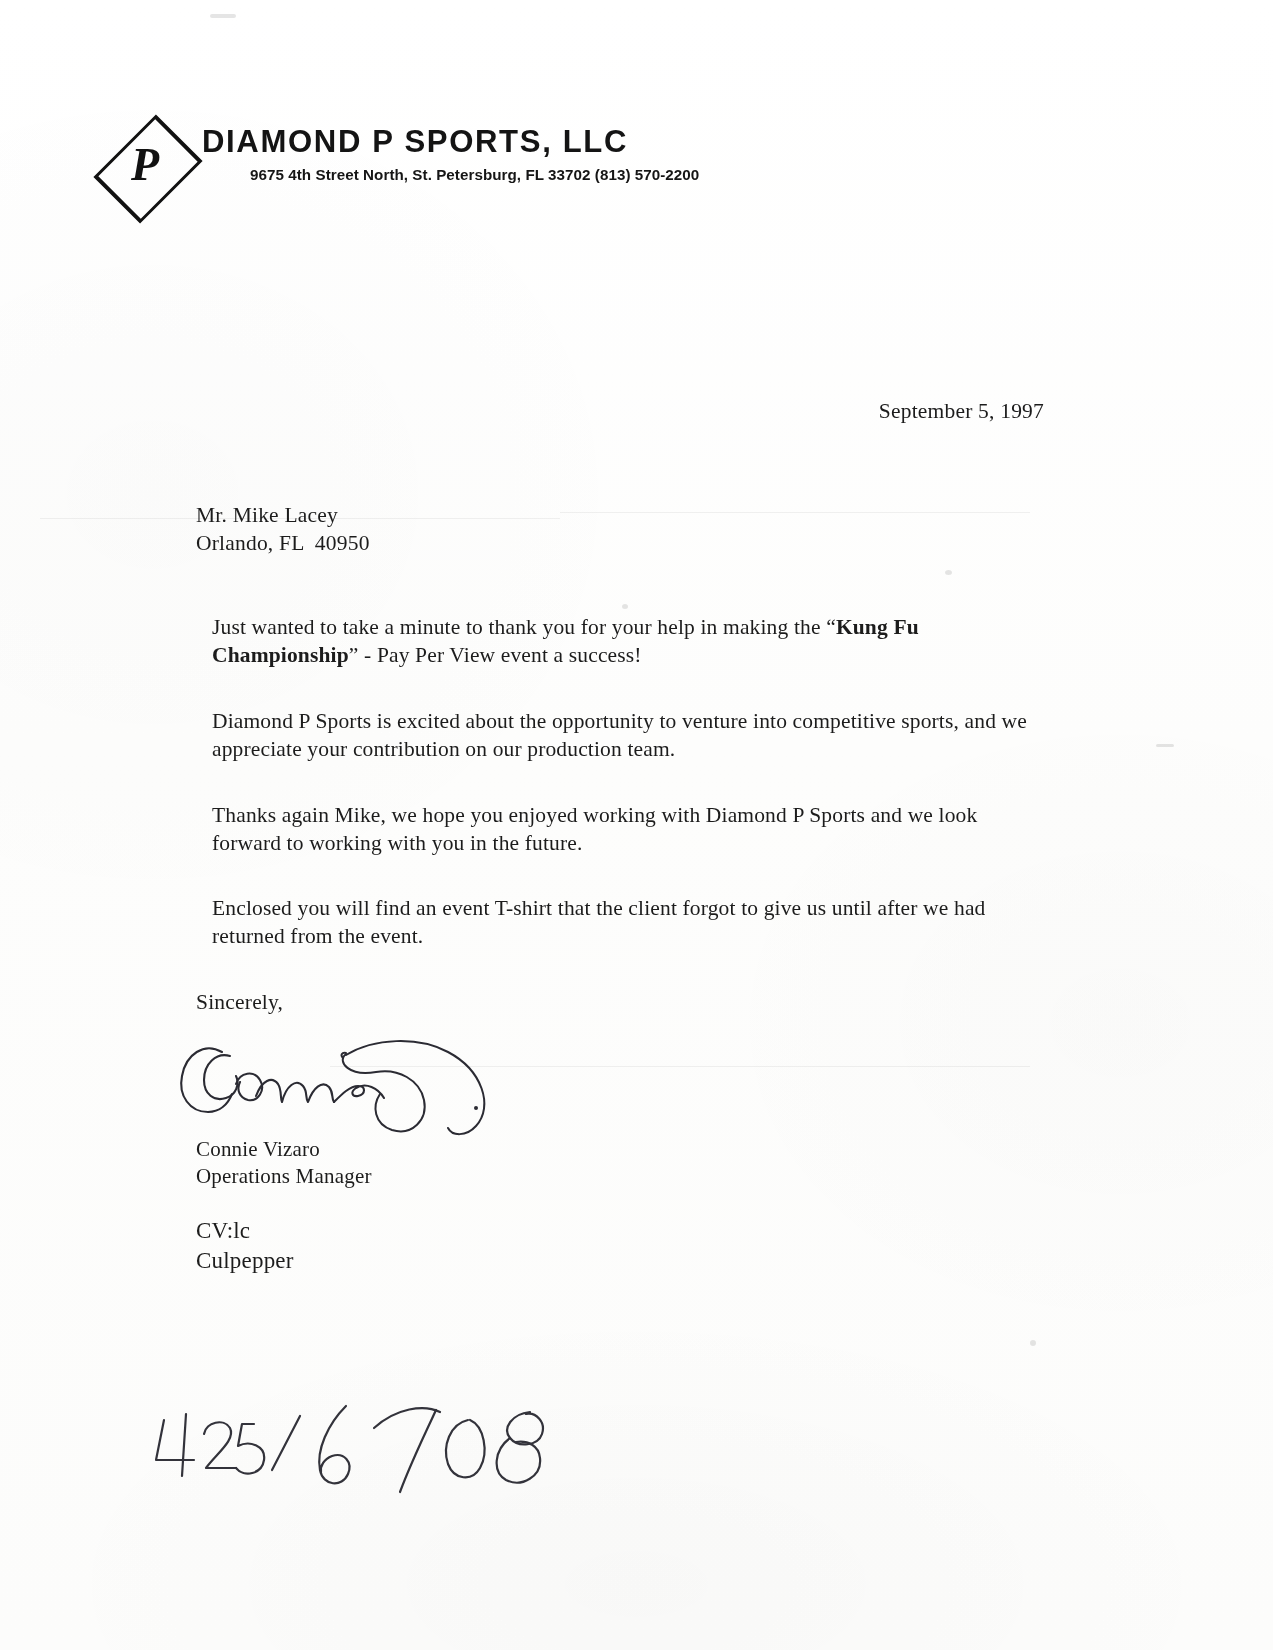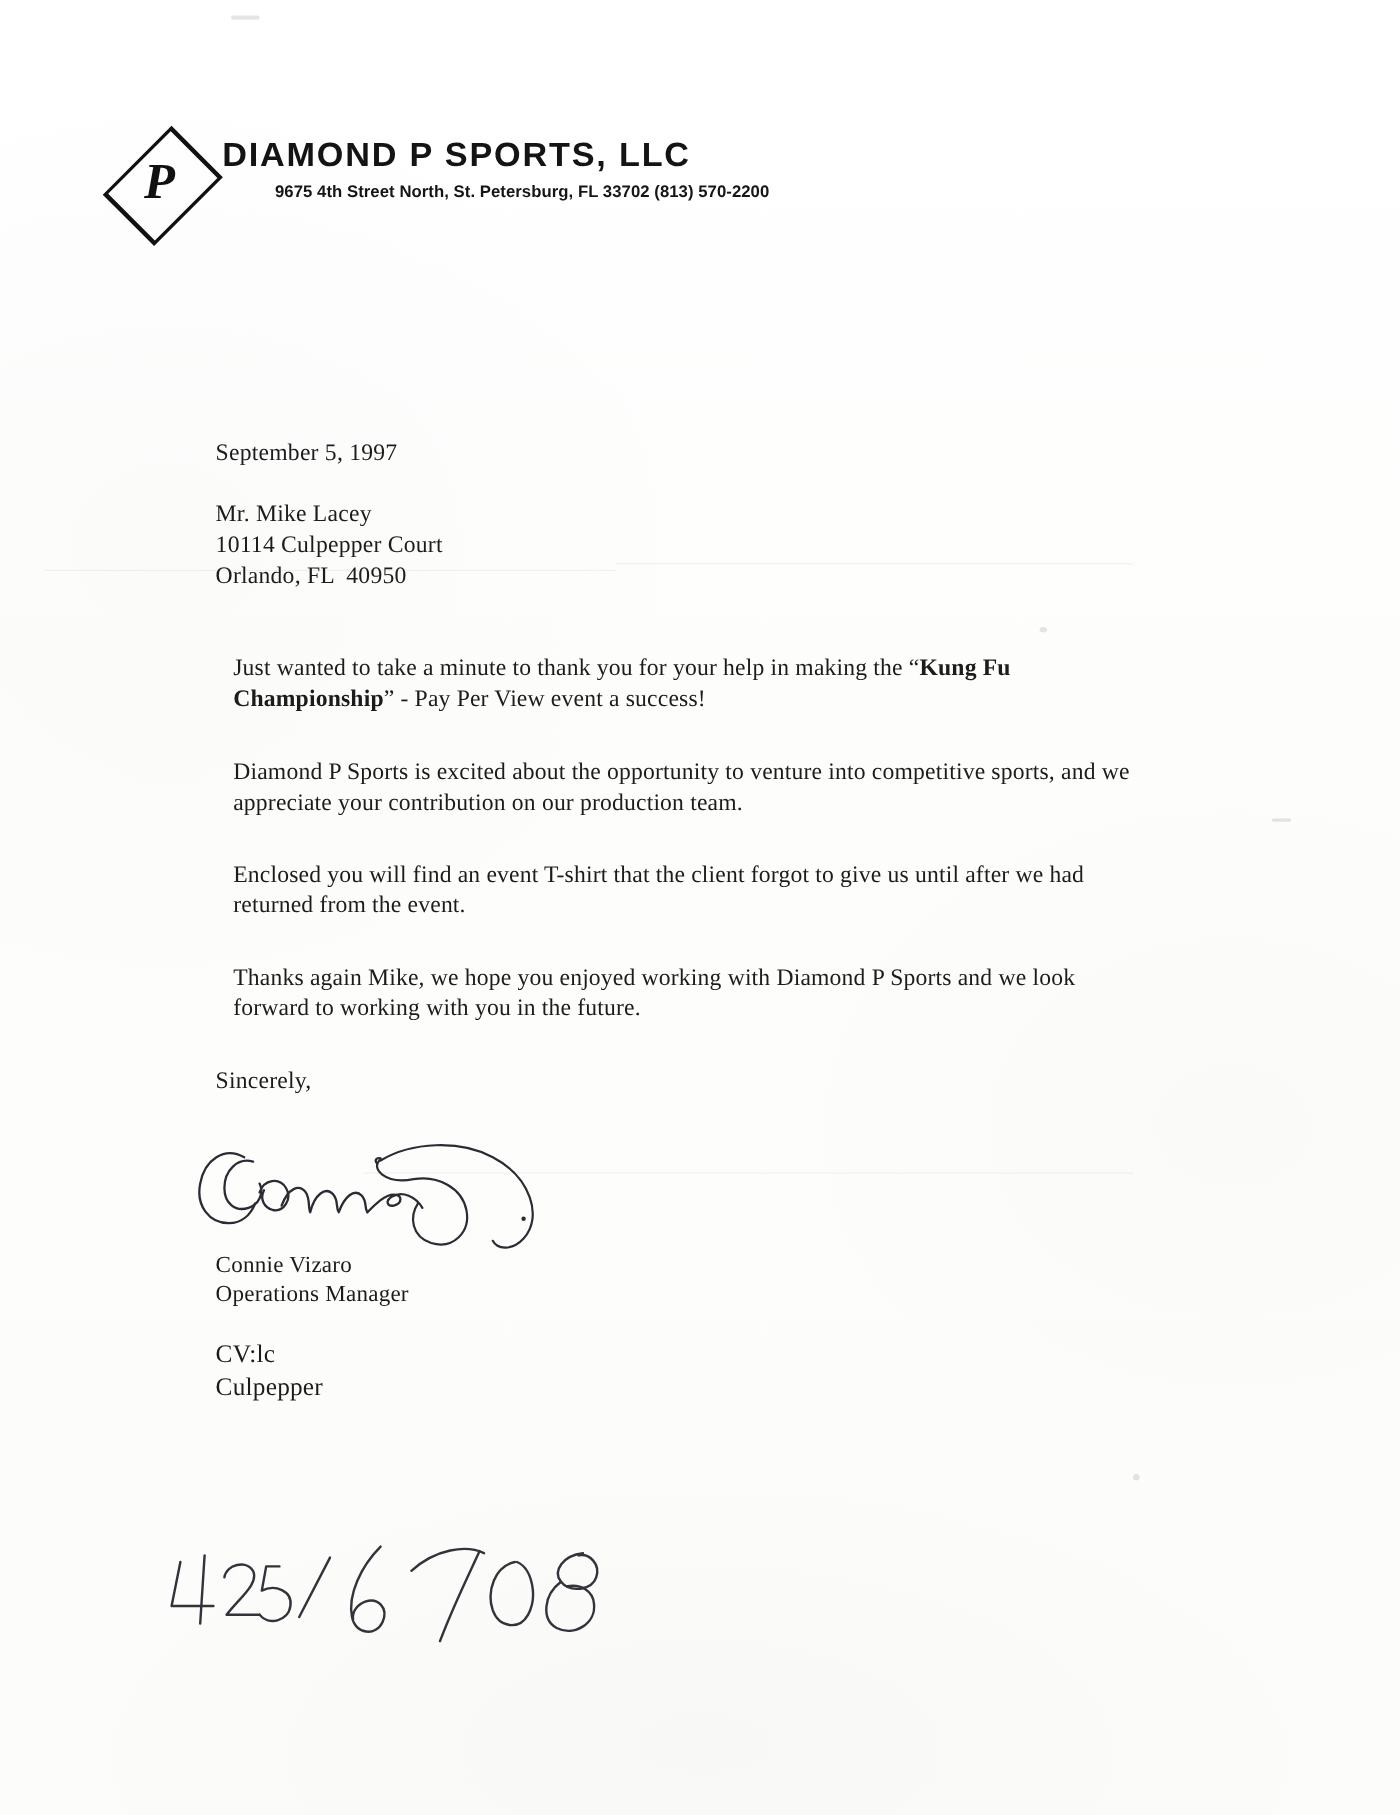--- a/index.html
+++ b/index.html
@@ -107,22 +107,23 @@
   .letter {
     position: absolute;
     left: 196px;
     top: 398px;
     width: 848px;
     font-size: 21.5px;
     line-height: 1.30;
     color: #1c1c1c;
   }
   .date-line {
-    margin: 0 0 28px 0;
-    letter-spacing: 0.2px;
+    margin: 0 0 76px 0;
+    letter-spacing: 0.2px;
+    text-align: right;
   }
   .addr-block {
     margin: 0 0 56px 0;
     letter-spacing: 0.2px;
   }
   .addr-block div { white-space: pre; }
   .salutation {
     margin: 0 0 42px 0;
     letter-spacing: 0.2px;
   }
@@ -215,32 +216,31 @@
       <div class="company-address">9675 4th Street North, St. Petersburg, FL 33702 (813) 570-2200</div>
     </div>
   </div>
 
   <div class="letter">
 
     <div class="date-line">September 5, 1997</div>
 
     <div class="addr-block">
       <div>Mr. Mike Lacey</div>
-      <div>10114 Culpepper Court</div>
       <div>Orlando, FL  40950</div>
     </div>
 
 
     <p class="para"><span>Just wanted to take a minute to thank you for your help in making the “</span><b>Kung Fu Championship</b><span>” - Pay Per View event a success!</span></p>
 
     <p class="para">Diamond P Sports is excited about the opportunity to venture into competitive sports, and we appreciate your contribution on our production team.</p>
 
+    <p class="para">Thanks again Mike, we hope you enjoyed working with Diamond P Sports and we look forward to working with you in the future.</p>
+
     <p class="para">Enclosed you will find an event T-shirt that the client forgot to give us until after we had returned from the event.</p>
-
-    <p class="para">Thanks again Mike, we hope you enjoyed working with Diamond P Sports and we look forward to working with you in the future.</p>
 
     <div class="closing">Sincerely,</div>
   </div>
 
   <div class="signature-area">
     <svg width="430" height="110" viewBox="0 0 430 110" fill="none" xmlns="http://www.w3.org/2000/svg" aria-label="Connie">
       <g stroke="#2b2b33" fill="none" stroke-linecap="round" stroke-linejoin="round">
 
         <path d="M62 20 C 44 10, 26 22, 22 44 C 18 64, 30 80, 48 80 C 60 80, 68 72, 72 62" stroke-width="2.1"></path>
         <path d="M70 24 C 56 20, 44 32, 44 48 C 44 62, 54 70, 66 66 C 76 63, 80 52, 76 44" stroke-width="2.1"></path>

